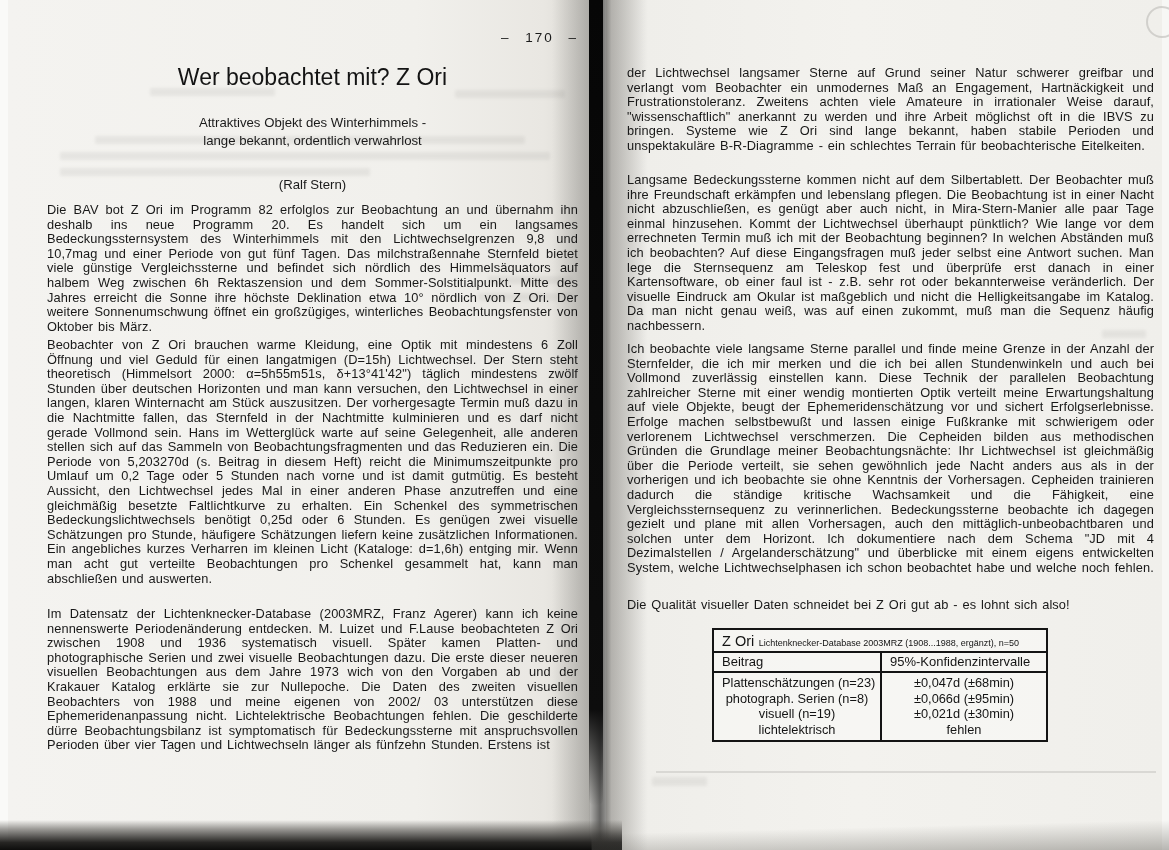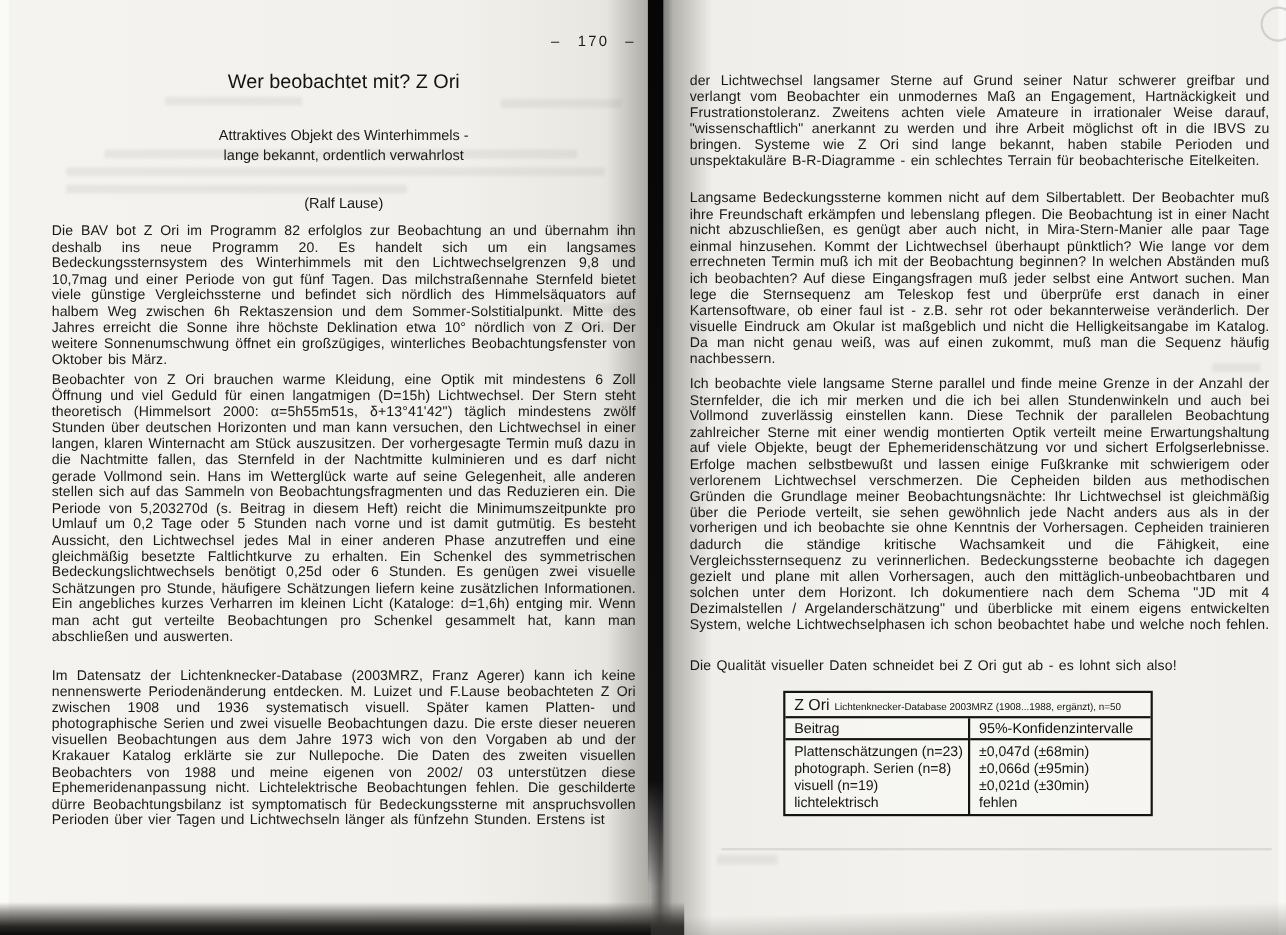--- a/index.html
+++ b/index.html
@@ -51,38 +51,38 @@
     border:2px solid #c7c6c2;opacity:.75;background:transparent;
   }
   
   .col{position:absolute;width:531px;}
   .body-text{
     font-size:12.8px;line-height:14.6px;text-align:justify;
     letter-spacing:.1px;word-spacing:1.2px;color:#181818;
   }
   .centered{text-align:center;}
   .page-num{font-size:13.5px;letter-spacing:2px;word-spacing:9px;color:#1a1a1a;}
-  .title{font-size:18px;color:#141414;}
+  .title{font-size:23px;color:#141414;}
   .subtitle{font-size:13.2px;line-height:17.5px;color:#1a1a1a;}
   .author{font-size:13.2px;color:#1a1a1a;}
   .u{text-underline-offset:2px;}
   
   .ztable{
     position:absolute;left:712px;top:628px;width:332px;
     border:2px solid #141414;background:rgba(250,250,248,0.55);
     color:#141414;
   }
   .ztable-title{border-bottom:2px solid #141414;padding:2px 8px 1px 8px;white-space:nowrap;}
   .ztable-title .star{font-size:14.5px;}
   .ztable-title .detail{font-size:9px;letter-spacing:0;}
   .ztable-cols{display:flex;}
   .ztable-colL{width:50%;border-right:2px solid #141414;}
   .ztable-colR{width:50%;}
   .ztable-head{font-size:13px;padding:1px 8px 2px 8px;border-bottom:2px solid #141414;white-space:nowrap;}
-  .ztable-body{padding:2px 8px 3px 8px;}
+  .ztable-body{padding:2px 8px 3px 8px;text-align:center;}
   .ztable-line{font-size:12.8px;line-height:15.6px;white-space:nowrap;}
   .signature{
     position:absolute;left:627px;top:728px;width:424px;
     font-size:13px;line-height:16.5px;text-align:right;color:#1a1a1a;
   }
 </style>
 </head>
 <body>
 
 <div id="scan">
@@ -107,21 +107,21 @@
 
   <div class="col centered page-num" style="left:47px;top:30px;text-align:right;">– 170 –</div>
 
   <div class="col centered title" style="left:47px;top:64px;">Wer beobachtet mit? Z Ori</div>
 
   <div class="col centered subtitle" style="left:47px;top:114px;">
     <div>Attraktives Objekt des Winterhimmels -</div>
     <div>lange bekannt, ordentlich verwahrlost</div>
   </div>
 
-  <div class="col centered author" style="left:47px;top:177px;">(Ralf Lause)</div>
+  <div class="col centered author" style="left:47px;top:177px;">(Ralf Stern)</div>
 
   <div class="col body-text" style="left:47px;top:203px;">Die BAV bot Z Ori im Programm 82 erfolglos zur Beobachtung an und übernahm ihn deshalb ins neue Programm 20. Es handelt sich um ein langsames Bedeckungssternsystem des Winterhimmels mit den Lichtwechselgrenzen 9,8 und 10,7mag und einer Periode von gut fünf Tagen. Das milchstraßennahe Sternfeld bietet viele günstige Vergleichssterne und befindet sich nördlich des Himmelsäquators auf halbem Weg zwischen 6h Rektaszension und dem Sommer-Solstitialpunkt. Mitte des Jahres erreicht die Sonne ihre höchste Deklination etwa 10° nördlich von Z Ori. Der weitere Sonnenumschwung öffnet ein großzügiges, winterliches Beobachtungsfenster von Oktober bis März.</div>
 
   <div class="col body-text" style="left:47px;top:338px;">Beobachter von Z Ori brauchen warme Kleidung, eine Optik mit mindestens 6 Zoll Öffnung und viel Geduld für einen langatmigen (D=15h) Lichtwechsel. Der Stern steht theoretisch (Himmelsort 2000: α=5h55m51s, δ+13°41'42") täglich mindestens zwölf Stunden über deutschen Horizonten und man kann versuchen, den Lichtwechsel in einer langen, klaren Winternacht am Stück auszusitzen. Der vorhergesagte Termin muß dazu in die Nachtmitte fallen, das Sternfeld in der Nachtmitte kulminieren und es darf nicht gerade Vollmond sein. Hans im Wetterglück warte auf seine Gelegenheit, alle anderen stellen sich auf das Sammeln von Beobachtungsfragmenten und das Reduzieren ein. Die Periode von 5,203270d (s. Beitrag in diesem Heft) reicht die Minimumszeitpunkte pro Umlauf um 0,2 Tage oder 5 Stunden nach vorne und ist damit gutmütig. Es besteht Aussicht, den Lichtwechsel jedes Mal in einer anderen Phase anzutreffen und eine gleichmäßig besetzte Faltlichtkurve zu erhalten. Ein Schenkel des symmetrischen Bedeckungslichtwechsels benötigt 0,25d oder 6 Stunden. Es genügen zwei visuelle Schätzungen pro Stunde, häufigere Schätzungen liefern keine zusätzlichen Informationen. Ein angebliches kurzes Verharren im kleinen Licht (Kataloge: d=1,6h) entging mir. Wenn man acht gut verteilte Beobachtungen pro Schenkel gesammelt hat, kann man abschließen und auswerten.</div>
 
   <div class="col body-text" style="left:47px;top:607px;">Im Datensatz der Lichtenknecker-Database (2003MRZ, Franz Agerer) kann ich keine nennenswerte Periodenänderung entdecken. M. Luizet und F.Lause beobachteten Z Ori zwischen 1908 und 1936 systematisch visuell. Später kamen Platten- und photographische Serien und zwei visuelle Beobachtungen dazu. Die erste dieser neueren visuellen Beobachtungen aus dem Jahre 1973 wich von den Vorgaben ab und der Krakauer Katalog erklärte sie zur Nullepoche. Die Daten des zweiten visuellen Beobachters von 1988 und meine eigenen von 2002/ 03 unterstützen diese Ephemeridenanpassung nicht. Lichtelektrische Beobachtungen fehlen. Die geschilderte dürre Beobachtungsbilanz ist symptomatisch für Bedeckungssterne mit anspruchsvollen Perioden über vier Tagen und Lichtwechseln länger als fünfzehn Stunden. Erstens ist</div>
 
 
   <div class="col body-text" style="left:627px;top:66px;width:527px;">der Lichtwechsel langsamer Sterne auf Grund seiner Natur schwerer greifbar und verlangt vom Beobachter ein unmodernes Maß an Engagement, Hartnäckigkeit und Frustrationstoleranz. Zweitens achten viele Amateure in irrationaler Weise darauf, "wissenschaftlich" anerkannt zu werden und ihre Arbeit möglichst oft in die IBVS zu bringen. Systeme wie Z Ori sind lange bekannt, haben stabile Perioden und unspektakuläre B-R-Diagramme - ein schlechtes Terrain für beobachterische Eitelkeiten.</div>
 

